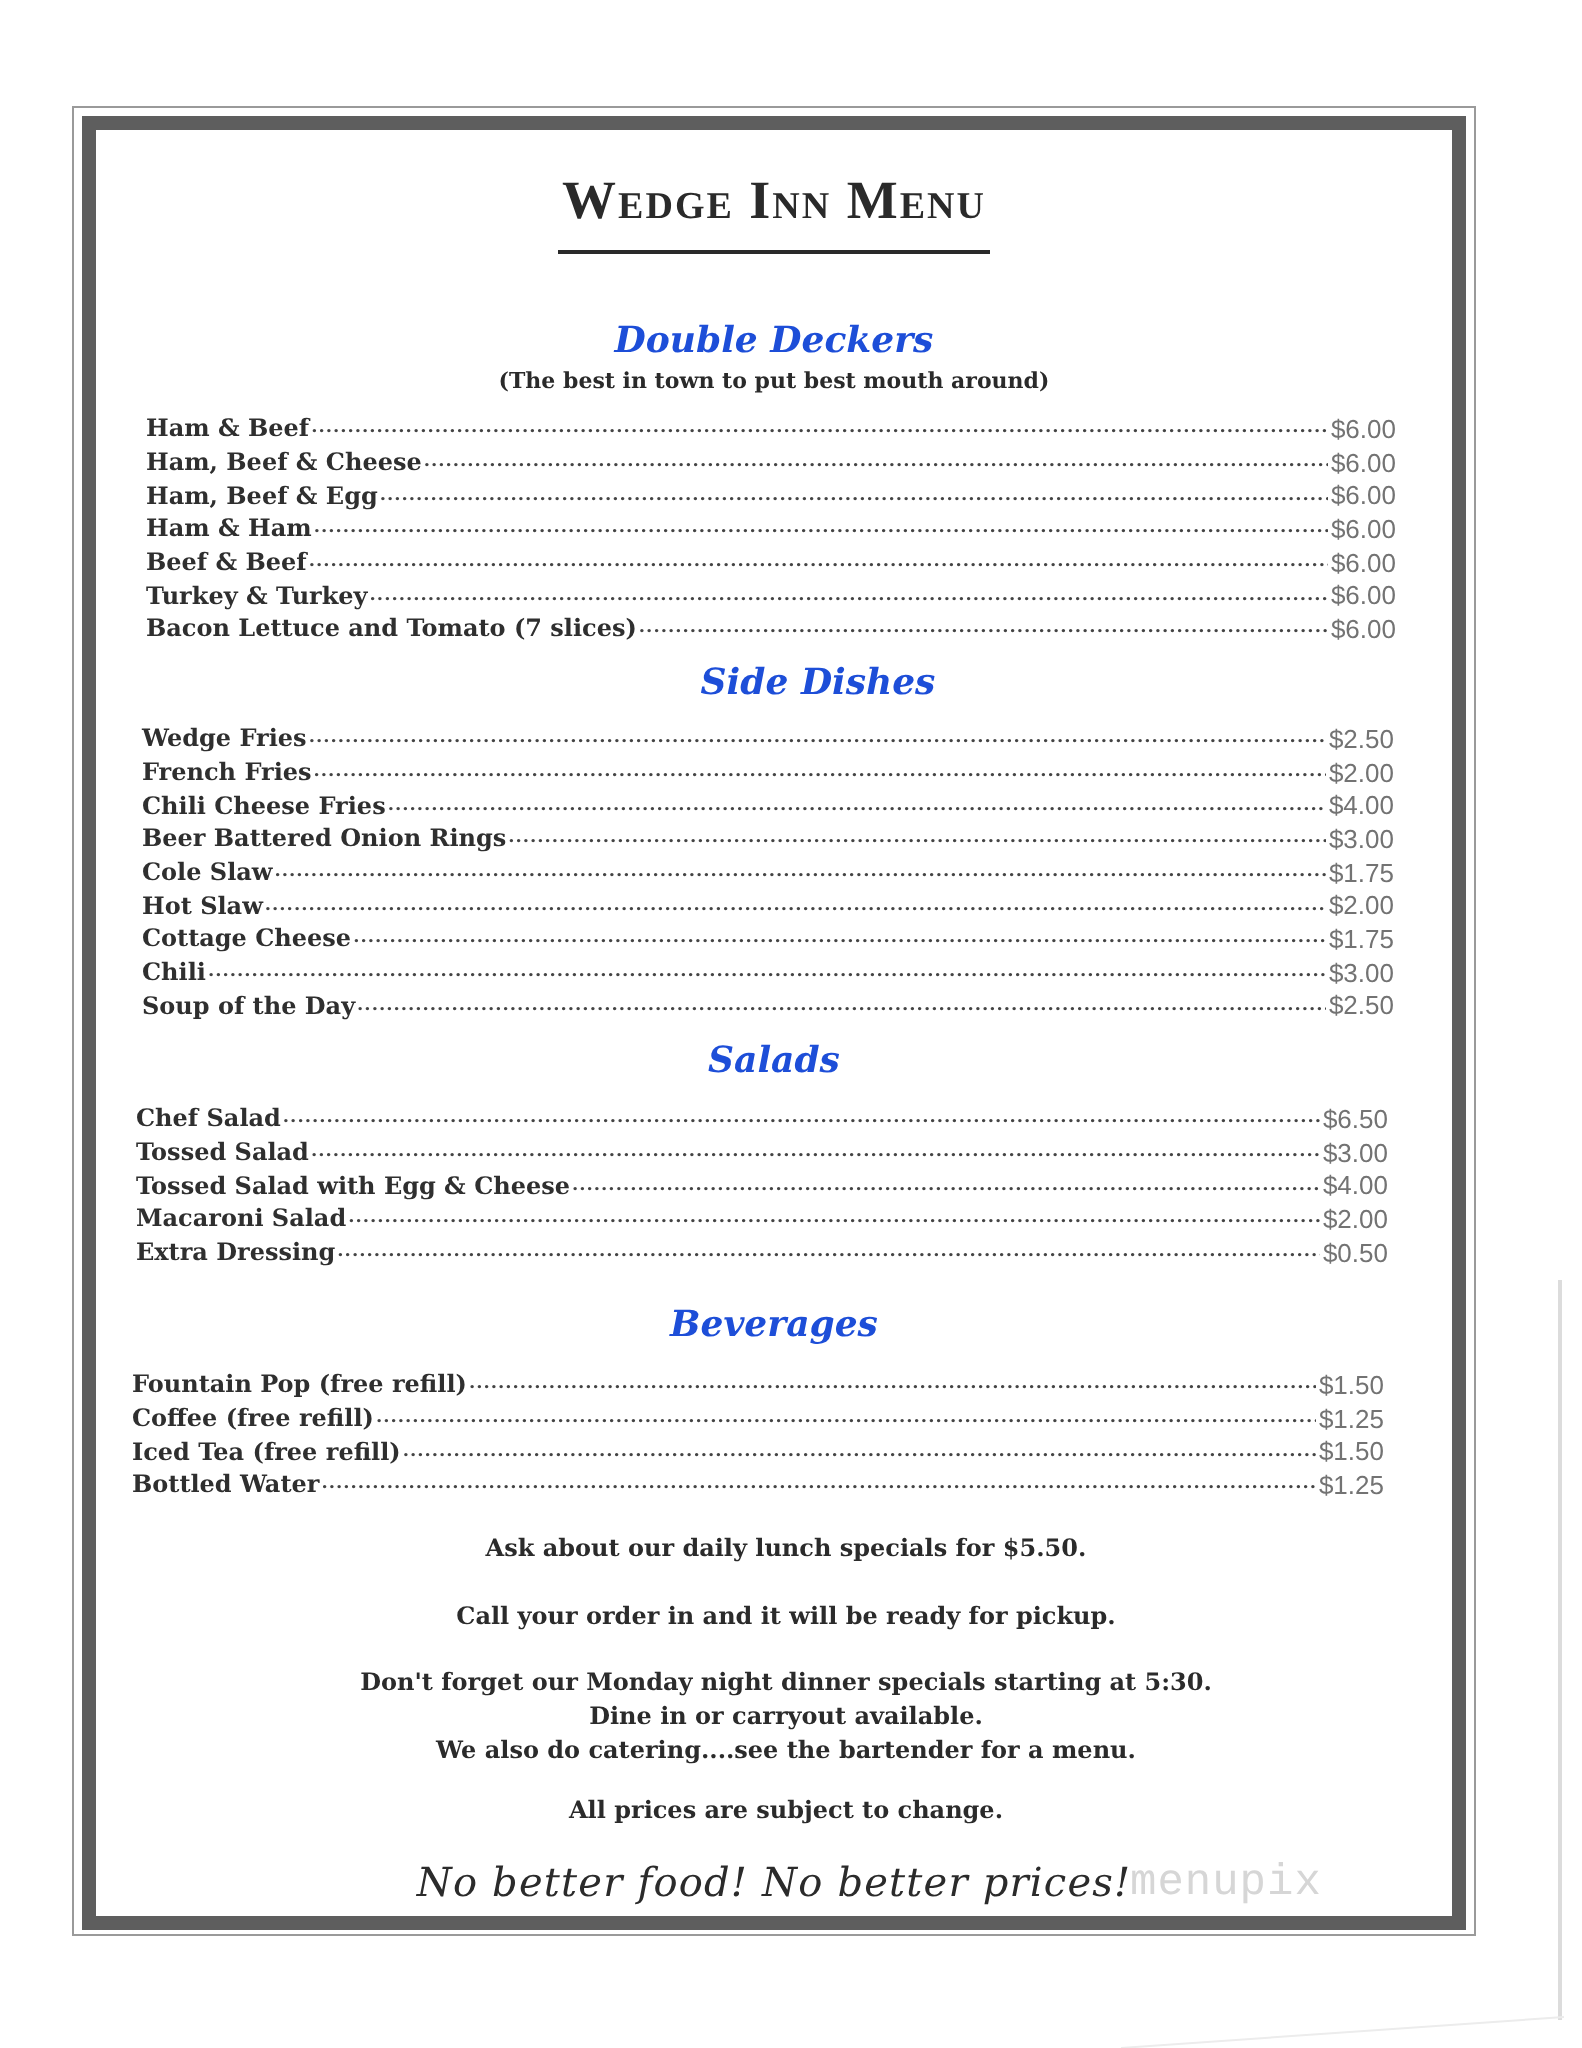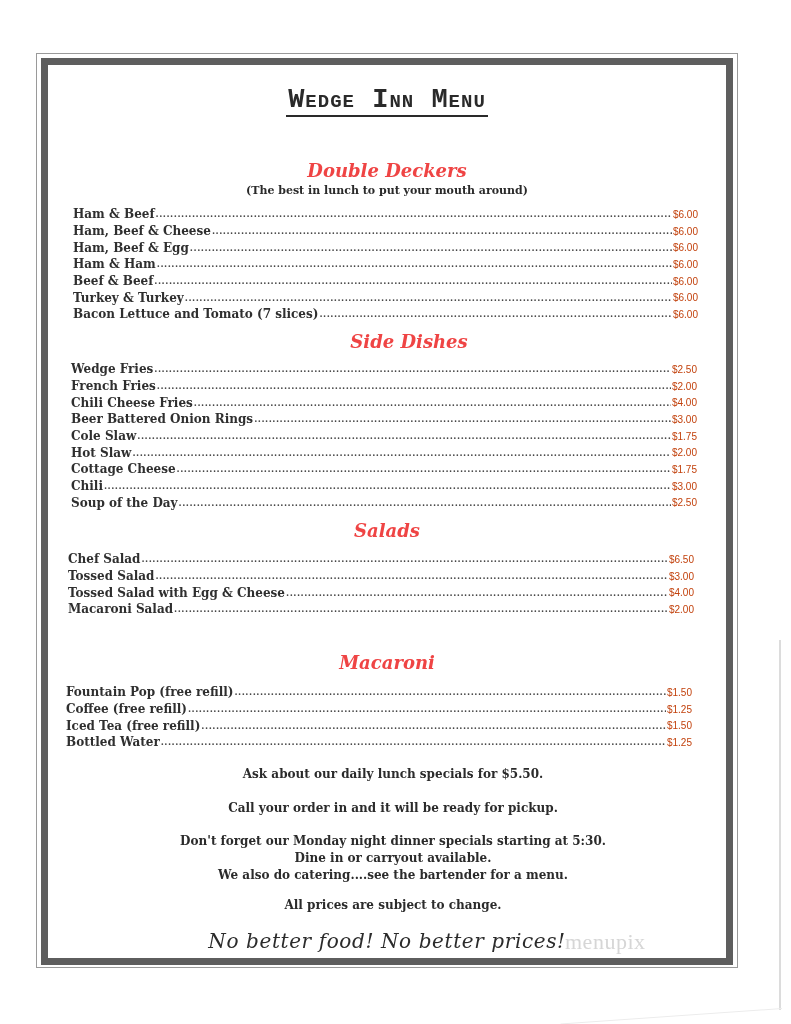--- a/index.html
+++ b/index.html
@@ -6,53 +6,53 @@
     body {
       width: 791px; height: 1024px; background: #ffffff; position: relative; overflow: hidden;
       font-family: "DejaVu Serif", "Liberation Serif", serif; color: #222;
     }
     .page-edge { position: absolute; left: 779px; top: 640px; width: 2px; height: 370px; background: #dcdcdc; }
     .page-edge-bottom { position: absolute; left: 560px; top: 1008px; width: 222px; height: 1px; background: #ececec; transform: rotate(-4deg); transform-origin: right; }
     .outer-line { position: absolute; left: 36px; top: 53px; width: 700px; height: 913px; border: 1px solid #9a9a9a; }
     .frame { position: absolute; left: 41px; top: 58px; width: 678px; height: 893px; border: 7px solid #5e5e5e; background: #fff; }
     .title-wrap { position: absolute; left: 0; right: 0; top: 20px; text-align: center; }
     .title {
-      display: inline-block; font-family: Liberation Mono, monospace; font-size: 27px; letter-spacing: 1px;
-      font-variant: small-caps; color: #2a2a2a; border-bottom: 2px solid #2a2a2a; padding: 0 2px 0; line-height: 30px;
+      display: inline-block; font-family: Liberation Serif, serif; font-size: 27px; letter-spacing: 1px;
+      font-variant: small-caps; color: #2a2a2a; border-bottom: 2px solid #2a2a2a; padding: 0 2px 10px; line-height: 30px;
     }
     .section-heading {
       position: absolute; left: 0; right: 0; text-align: center; font-family: "DejaVu Serif", serif;
-      font-style: italic; font-size: 18px; color: #ef4444; margin: 0;
+      font-style: italic; font-size: 18px; color: #1d4ed8; margin: 0;
     }
     .section-sub { position: absolute; left: 0; right: 0; text-align: center; font-size: 11px; color: #2a2a2a; font-weight: bold; }
     .items { position: absolute; margin: 0; padding: 0; list-style: none; }
     .item { display: flex; align-items: center; height: 16.7px; font-size: 12px; font-weight: bold; color: #2f2f2f; }
     .item-name { white-space: nowrap; }
     .leader { flex: 1; overflow: hidden; white-space: nowrap; font-size: 9px; letter-spacing: 0.5px; color: #444; margin: 0 1px; }
     .leader::before { content: "................................................................................................................................................................................................................................................"; }
-    .price { font-family: "Liberation Sans", sans-serif; font-weight: normal; font-size: 10px; color: #c2410c; white-space: nowrap; }
+    .price { font-family: "Liberation Sans", sans-serif; font-weight: normal; font-size: 13px; color: #737373; white-space: nowrap; }
     .note { position: absolute; left: 12px; right: 0; text-align: center; font-family: "DejaVu Serif", serif; font-weight: bold; font-size: 12px; color: #2b2b2b; line-height: 17px; }
     .slogan { position: absolute; left: 0; right: 0; text-align: center; font-family: "DejaVu Serif", serif; font-style: italic; font-size: 20px; letter-spacing: 0.6px; color: #2b2b2b; }
-    .watermark { position: absolute; left: 517px; top: 864px; font-family: Liberation Serif, serif; font-size: 22px; color: #d6d6d6; letter-spacing: 0.5px; font-weight: 200; }
+    .watermark { position: absolute; left: 517px; top: 864px; font-family: Liberation Mono, monospace; font-size: 22px; color: #d6d6d6; letter-spacing: 0.5px; font-weight: 200; }
   </style>
 </head>
 <body>
 
 <div class="page-edge"></div>
 <div class="page-edge-bottom"></div>
 <div class="outer-line"></div>
 
 <div class="frame">
 
   <div class="title-wrap">
     <h1 class="title" style="margin:0;">Wedge Inn Menu</h1>
   </div>
 
   <h2 class="section-heading" style="top:95px;">Double Deckers</h2>
-  <div class="section-sub" style="top:119px;">(The best in lunch to put your mouth around)</div>
+  <div class="section-sub" style="top:119px;">(The best in town to put best mouth around)</div>
   <ul class="items" style="left:25px; width:625px; top:141px;">
     <li class="item">
         <span class="item-name">Ham &amp; Beef</span>
         <span class="leader"></span>
         <span class="price">$6.00</span>
       </li>
     <li class="item">
         <span class="item-name">Ham, Beef &amp; Cheese</span>
         <span class="leader"></span>
         <span class="price">$6.00</span>
@@ -148,23 +148,28 @@
     <li class="item">
         <span class="item-name">Tossed Salad with Egg &amp; Cheese</span>
         <span class="leader"></span>
         <span class="price">$4.00</span>
       </li>
     <li class="item">
         <span class="item-name">Macaroni Salad</span>
         <span class="leader"></span>
         <span class="price">$2.00</span>
       </li>
-  </ul>
-
-  <h2 class="section-heading" style="top:587px;">Macaroni</h2>
+    <li class="item">
+        <span class="item-name">Extra Dressing</span>
+        <span class="leader"></span>
+        <span class="price">$0.50</span>
+      </li>
+  </ul>
+
+  <h2 class="section-heading" style="top:587px;">Beverages</h2>
   <ul class="items" style="left:18px; width:626px; top:619px;">
     <li class="item">
         <span class="item-name">Fountain Pop (free refill)</span>
         <span class="leader"></span>
         <span class="price">$1.50</span>
       </li>
     <li class="item">
         <span class="item-name">Coffee (free refill)</span>
         <span class="leader"></span>
         <span class="price">$1.25</span>

